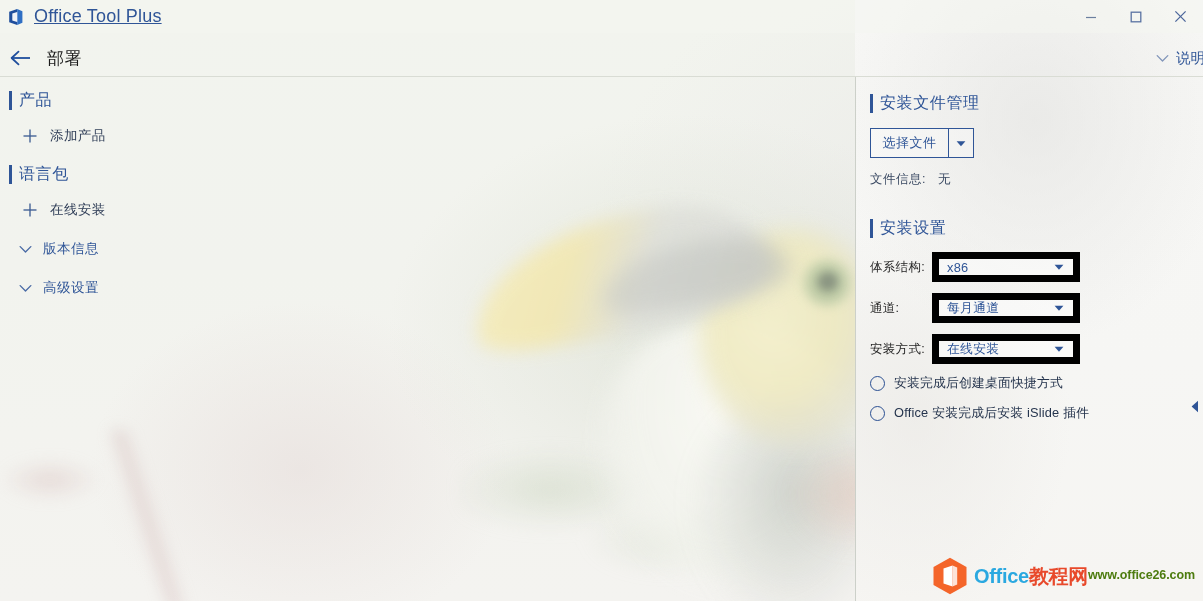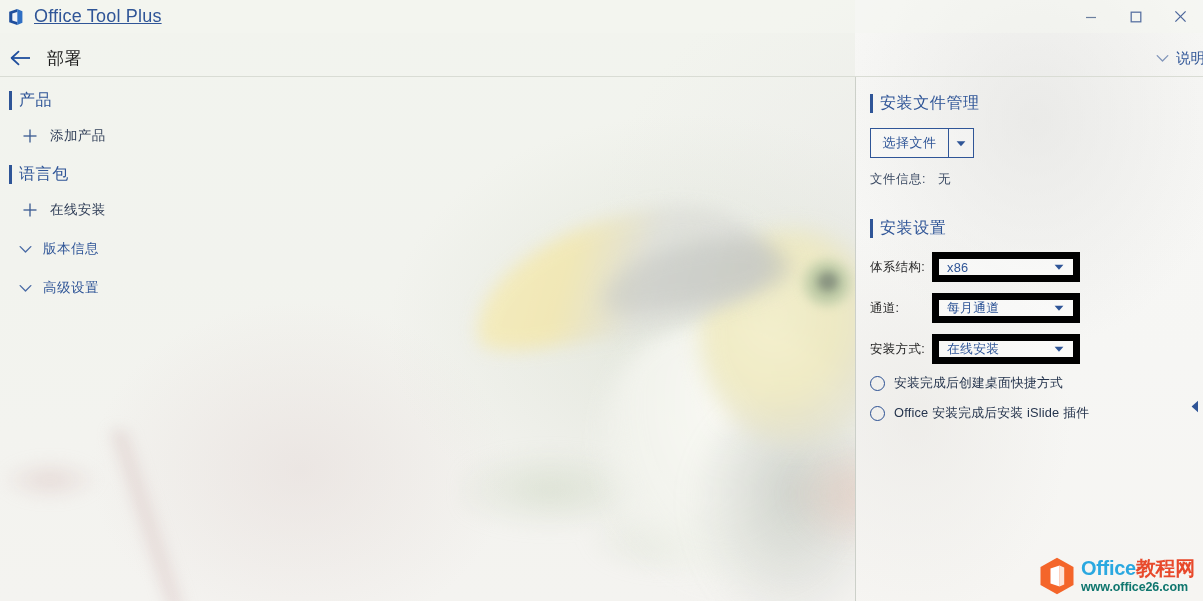--- a/index.html
+++ b/index.html
@@ -387,32 +387,32 @@
     position: absolute;
     right: 8px; bottom: 6px;
     display: flex; align-items: center;
     z-index: 30;
   }
   #wm-logo {
     width: 36px; height: 38px;
     margin-right: 6px;
     flex: none;
   }
-  #wm-text { display: flex; flex-direction: column; line-height: 1; }
+  #wm-text { display: flex; flex-direction: row; line-height: 1; }
   #wm-line1 {
     font-size: 20px;
     font-weight: bold;
     color: #2aa8e0;
     letter-spacing: -.3px;
   }
   #wm-line1 .red { color: #e8492b; }
   #wm-line2 {
     font-size: 12.5px;
     font-weight: bold;
-    color: #0f766e;
+    color: #4d7c0f;
     letter-spacing: -.1px;
     margin-top: 3px;
   }
 </style>
 </head>
 <body>
 
 <div id="app">
 
   <div id="bg-art">

